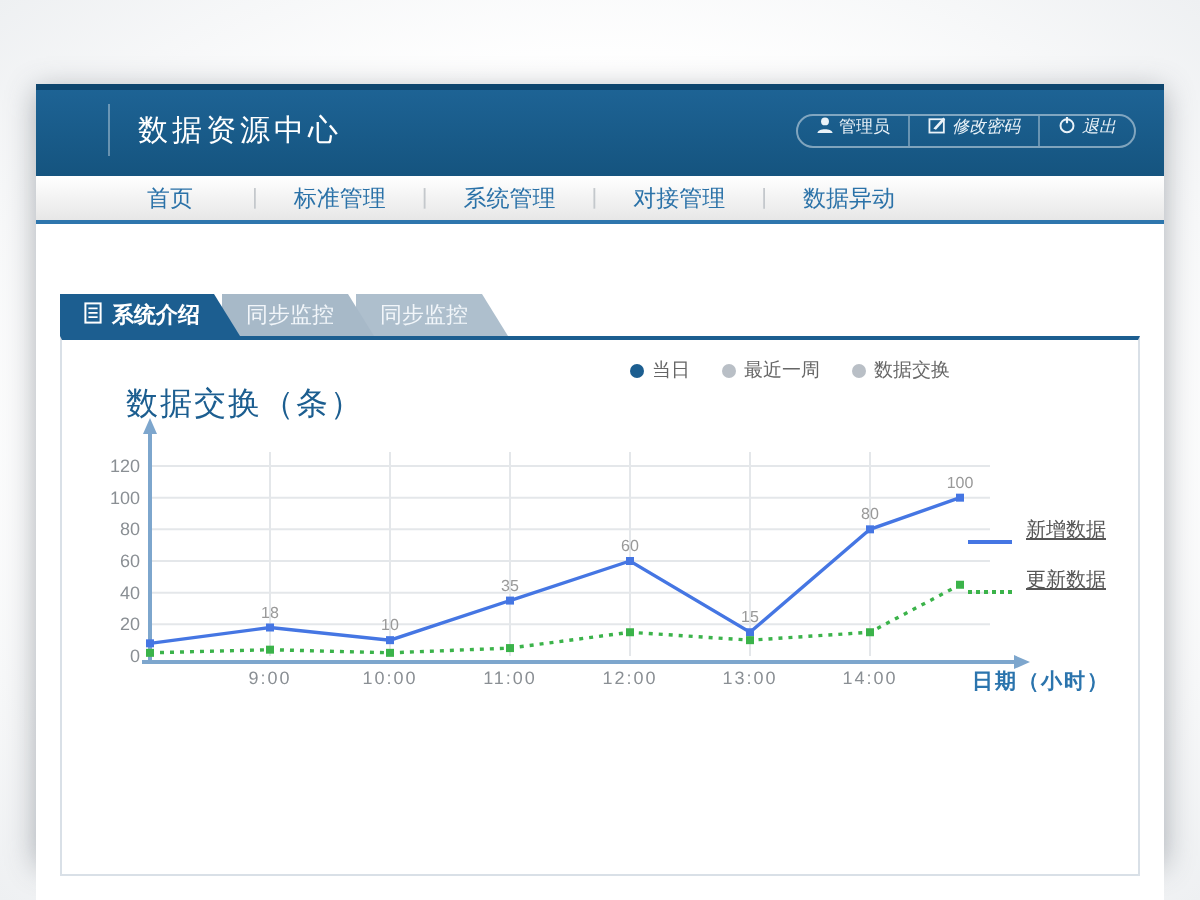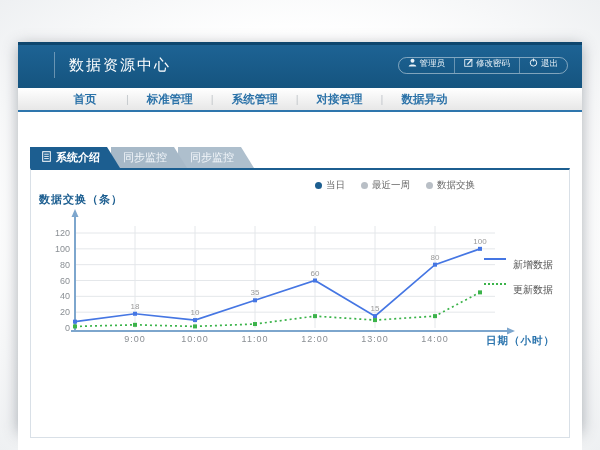--- a/index.html
+++ b/index.html
@@ -18,27 +18,27 @@
     background:#0e466e; }
   .logo { display:flex; flex-direction:column; line-height:1.05; color:#fff; }
   .logo-en { font-size:16px; font-weight:bold; font-style:italic; letter-spacing:.5px; }
   .logo-cn { font-size:12px; font-weight:bold; letter-spacing:3px; }
   .h-divider { width:1px; height:26px; background:rgba(255,255,255,.35); margin:0 14px; }
   .app-title { color:#fff; font-size:15px; font-weight:normal; letter-spacing:2px; }
   .user-menu { margin-left:auto; display:flex; align-items:center; height:17px;
     border:1px solid rgba(255,255,255,.45); border-radius:9px; overflow:hidden; }
   .user-menu .um-item { display:flex; align-items:flex-start; gap:3px; padding:0 9px;
     color:#eaf2f8; font-size:8.5px; height:100%; cursor:pointer; }
-  .user-menu .um-item + .um-item { border-left:1px solid rgba(255,255,255,.35); }
+  .user-menu .um-item + .um-item { border-left:1px solid rgba(255,255,255,.35);font-style:italic; }
   .um-icon { display:inline-flex; }
 
   
   .nav { height:24px; background:linear-gradient(#ffffff,#e7e7e7);
     border-bottom:2px solid #2e76ad; display:flex; align-items:center; padding-left:26px; }
-  .nav-item { width:82px; text-align:center; font-size:11.5px; font-weight:bold;
+  .nav-item { width:82px; text-align:center; font-size:11.5px; font-weight:normal;
     color:#2b72a8; cursor:pointer; }
   .nav-sep { color:#c4c8cc; font-size:11px; }
 
   
   .content { position:relative; height:316px; background:#fff;margin-top:22px; }
   .tabs { position:absolute; left:12px; top:13px; display:flex; z-index:3; }
   .tab { height:21px; display:flex; align-items:center; gap:5px; padding:0 20px 0 12px;
     font-size:11px; cursor:pointer;
     clip-path:polygon(0 0,calc(100% - 13px) 0,100% 100%,0 100%); }
   .tab.active { background:#1c5e90; color:#fff; font-weight:bold; z-index:3; }
@@ -48,28 +48,28 @@
   
   .panel { position:absolute; left:12px; right:12px; top:34px; height:270px;
     background:#fff; border:1px solid #d9e0e7; border-top:2px solid #1c5e90; }
   .range-row { position:absolute; top:9px; right:94px; display:flex; gap:16px;
     align-items:center; }
   .range-opt { display:flex; align-items:center; gap:4px; font-size:9.5px;
     color:#666; cursor:pointer; }
   .dot { width:7px; height:7px; border-radius:50%; }
   .dot.sel { background:#1c5e90; }
   .dot.unsel { background:#b9bfc6; }
-  .ylabel { position:absolute; left:8px; top:22px; font-size:11px; font-weight:bold;
+  .ylabel { position:absolute; left:32px; top:22px; font-size:16px; font-weight:normal;
     color:#1c5e90; letter-spacing:1px; }
   .xlabel { position:absolute; right:14px; top:164px; font-size:10.5px; font-weight:bold;
     color:#2b74ad; letter-spacing:1px; }
   .chart-wrap { position:absolute; left:14px; top:38px; }
   .legend { position:absolute; right:16px; top:88px; display:flex;
     flex-direction:column; gap:11px; }
-  .legend-row { display:flex; align-items:flex-start; gap:7px; font-size:10px; color:#555; }
+  .legend-row { display:flex; align-items:flex-end; gap:7px; font-size:10px; color:#555;text-decoration:underline; }
   .ls-solid { width:22px; height:0; border-top:2px solid #4576e3; }
   .ls-dotted { width:22px; height:0; border-top:2px dotted #3bb34a; }
   .note { position:absolute; left:30px; top:206px; width:505px; font-size:9px;
     line-height:1.4; color:#9a9a9a; }
   .note b { color:#e03838; font-weight:normal; }
 </style>
 </head>
 <body>
 
 <div class="stage">

